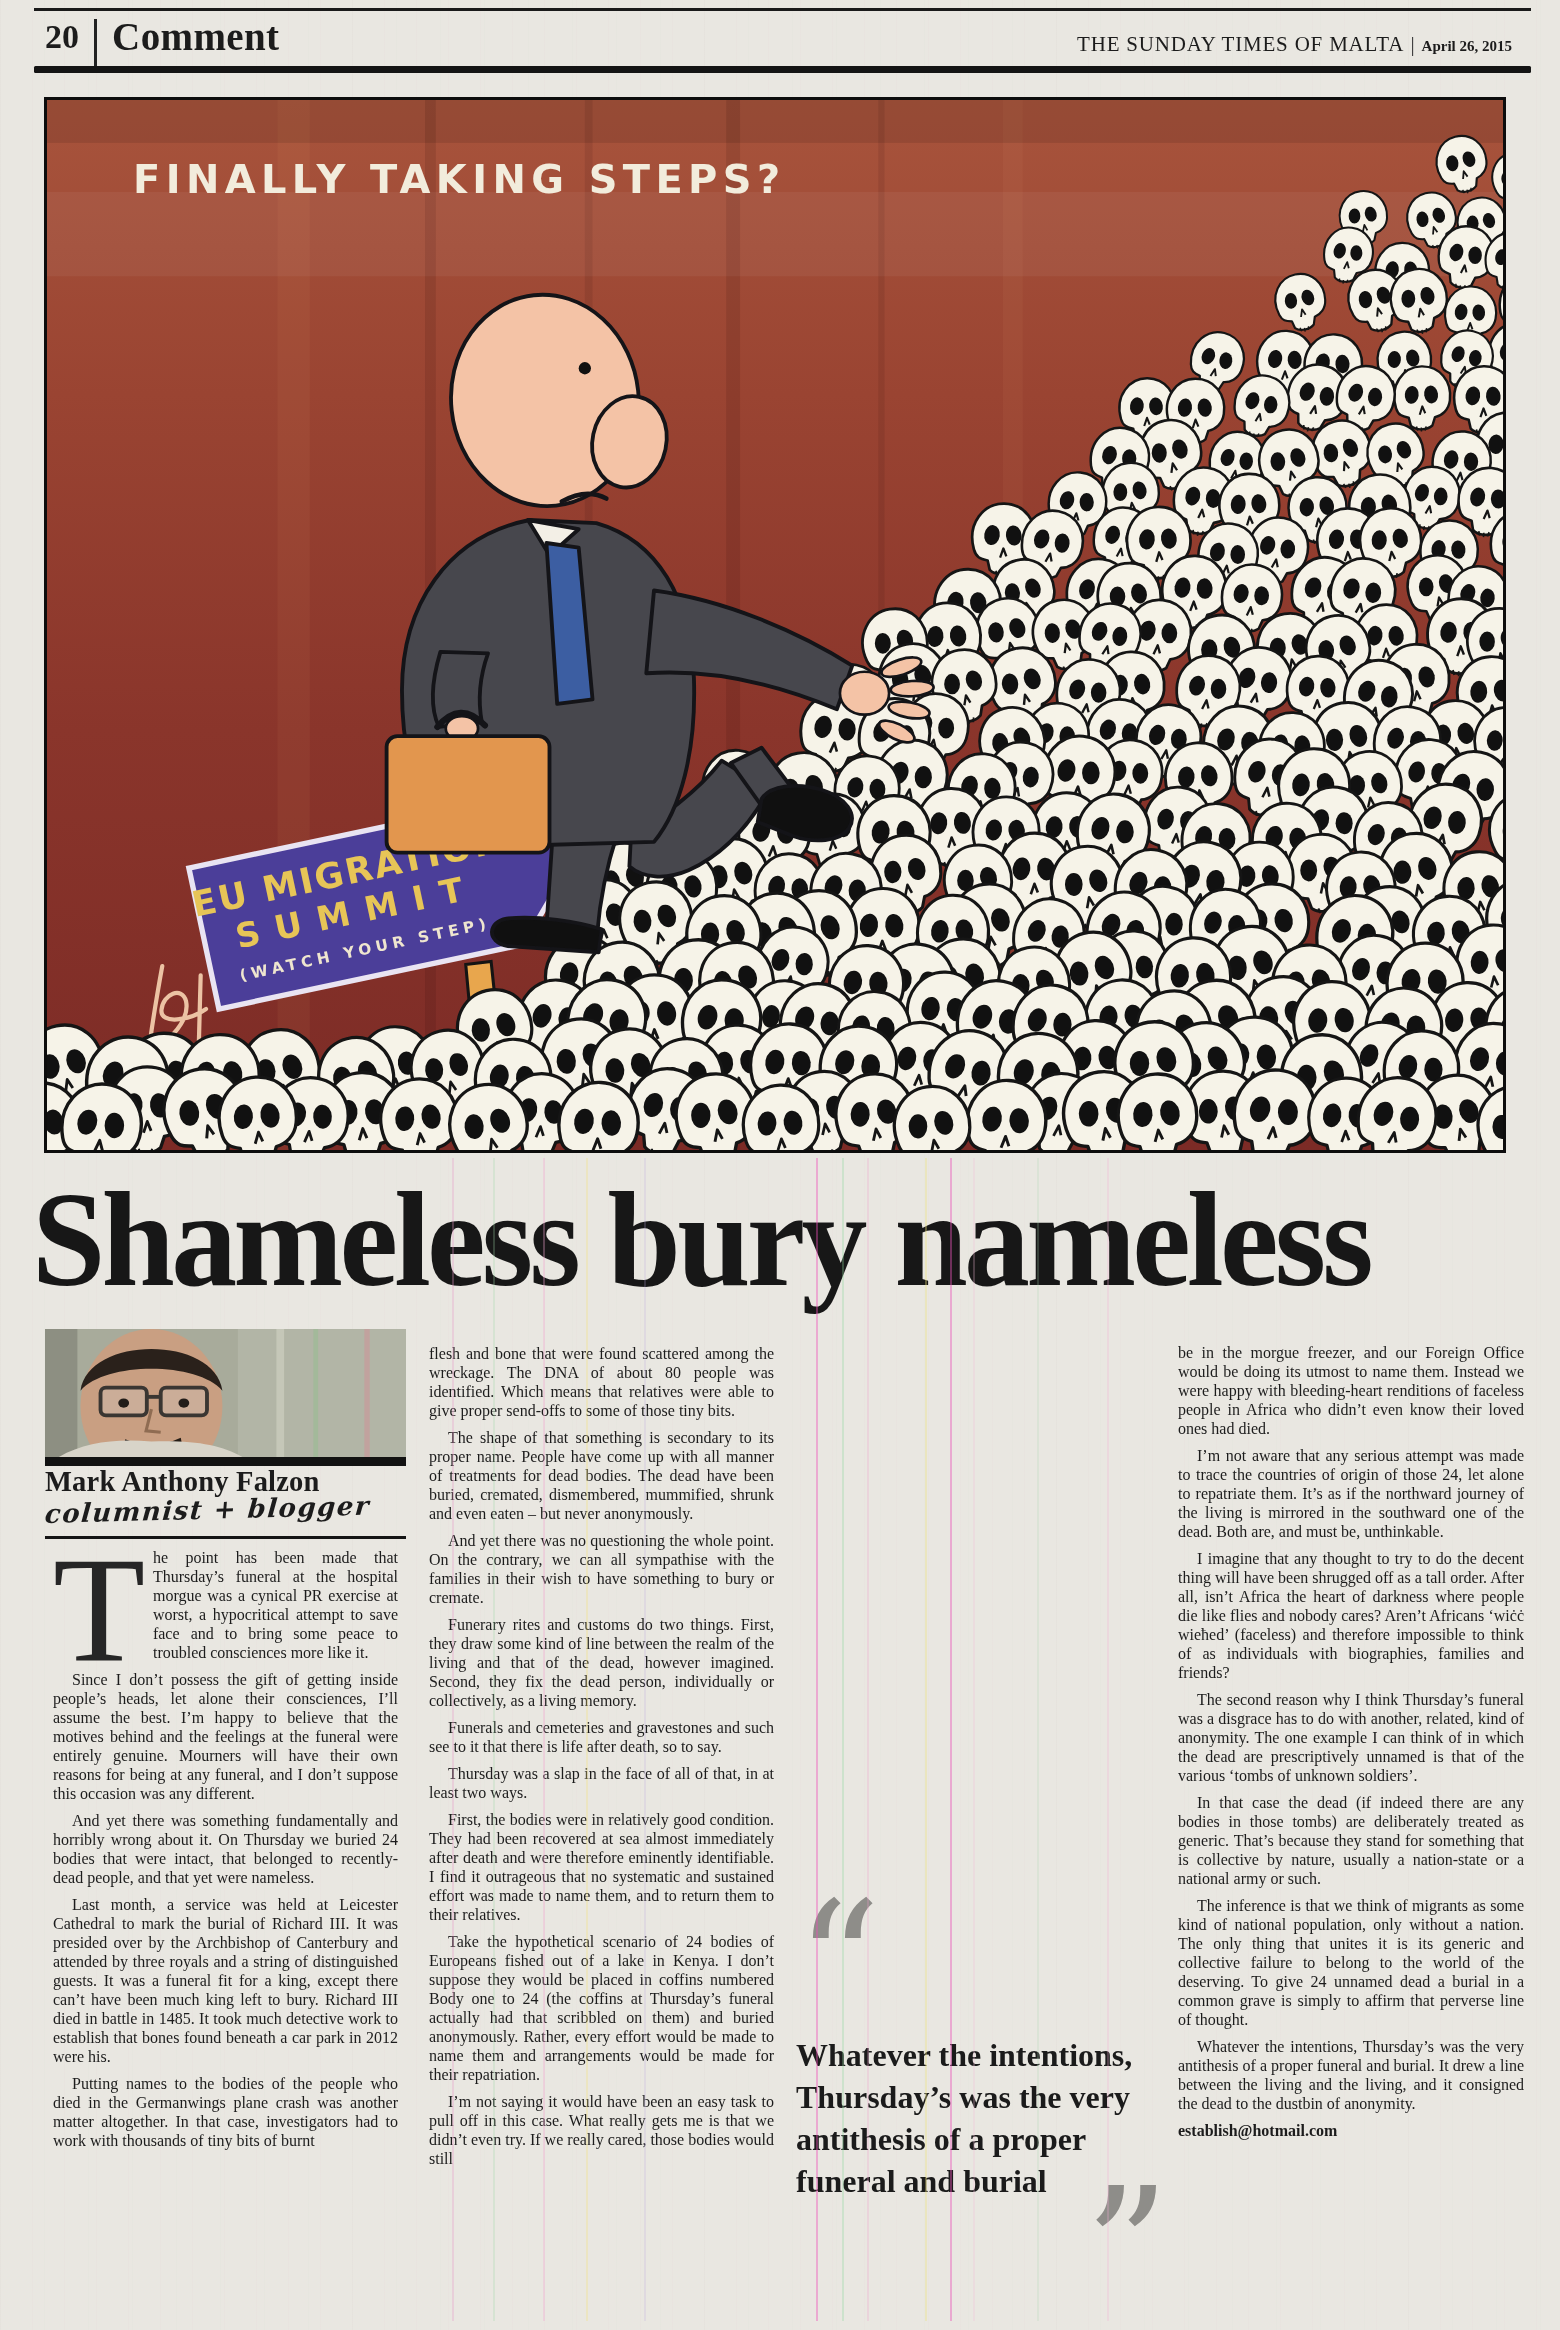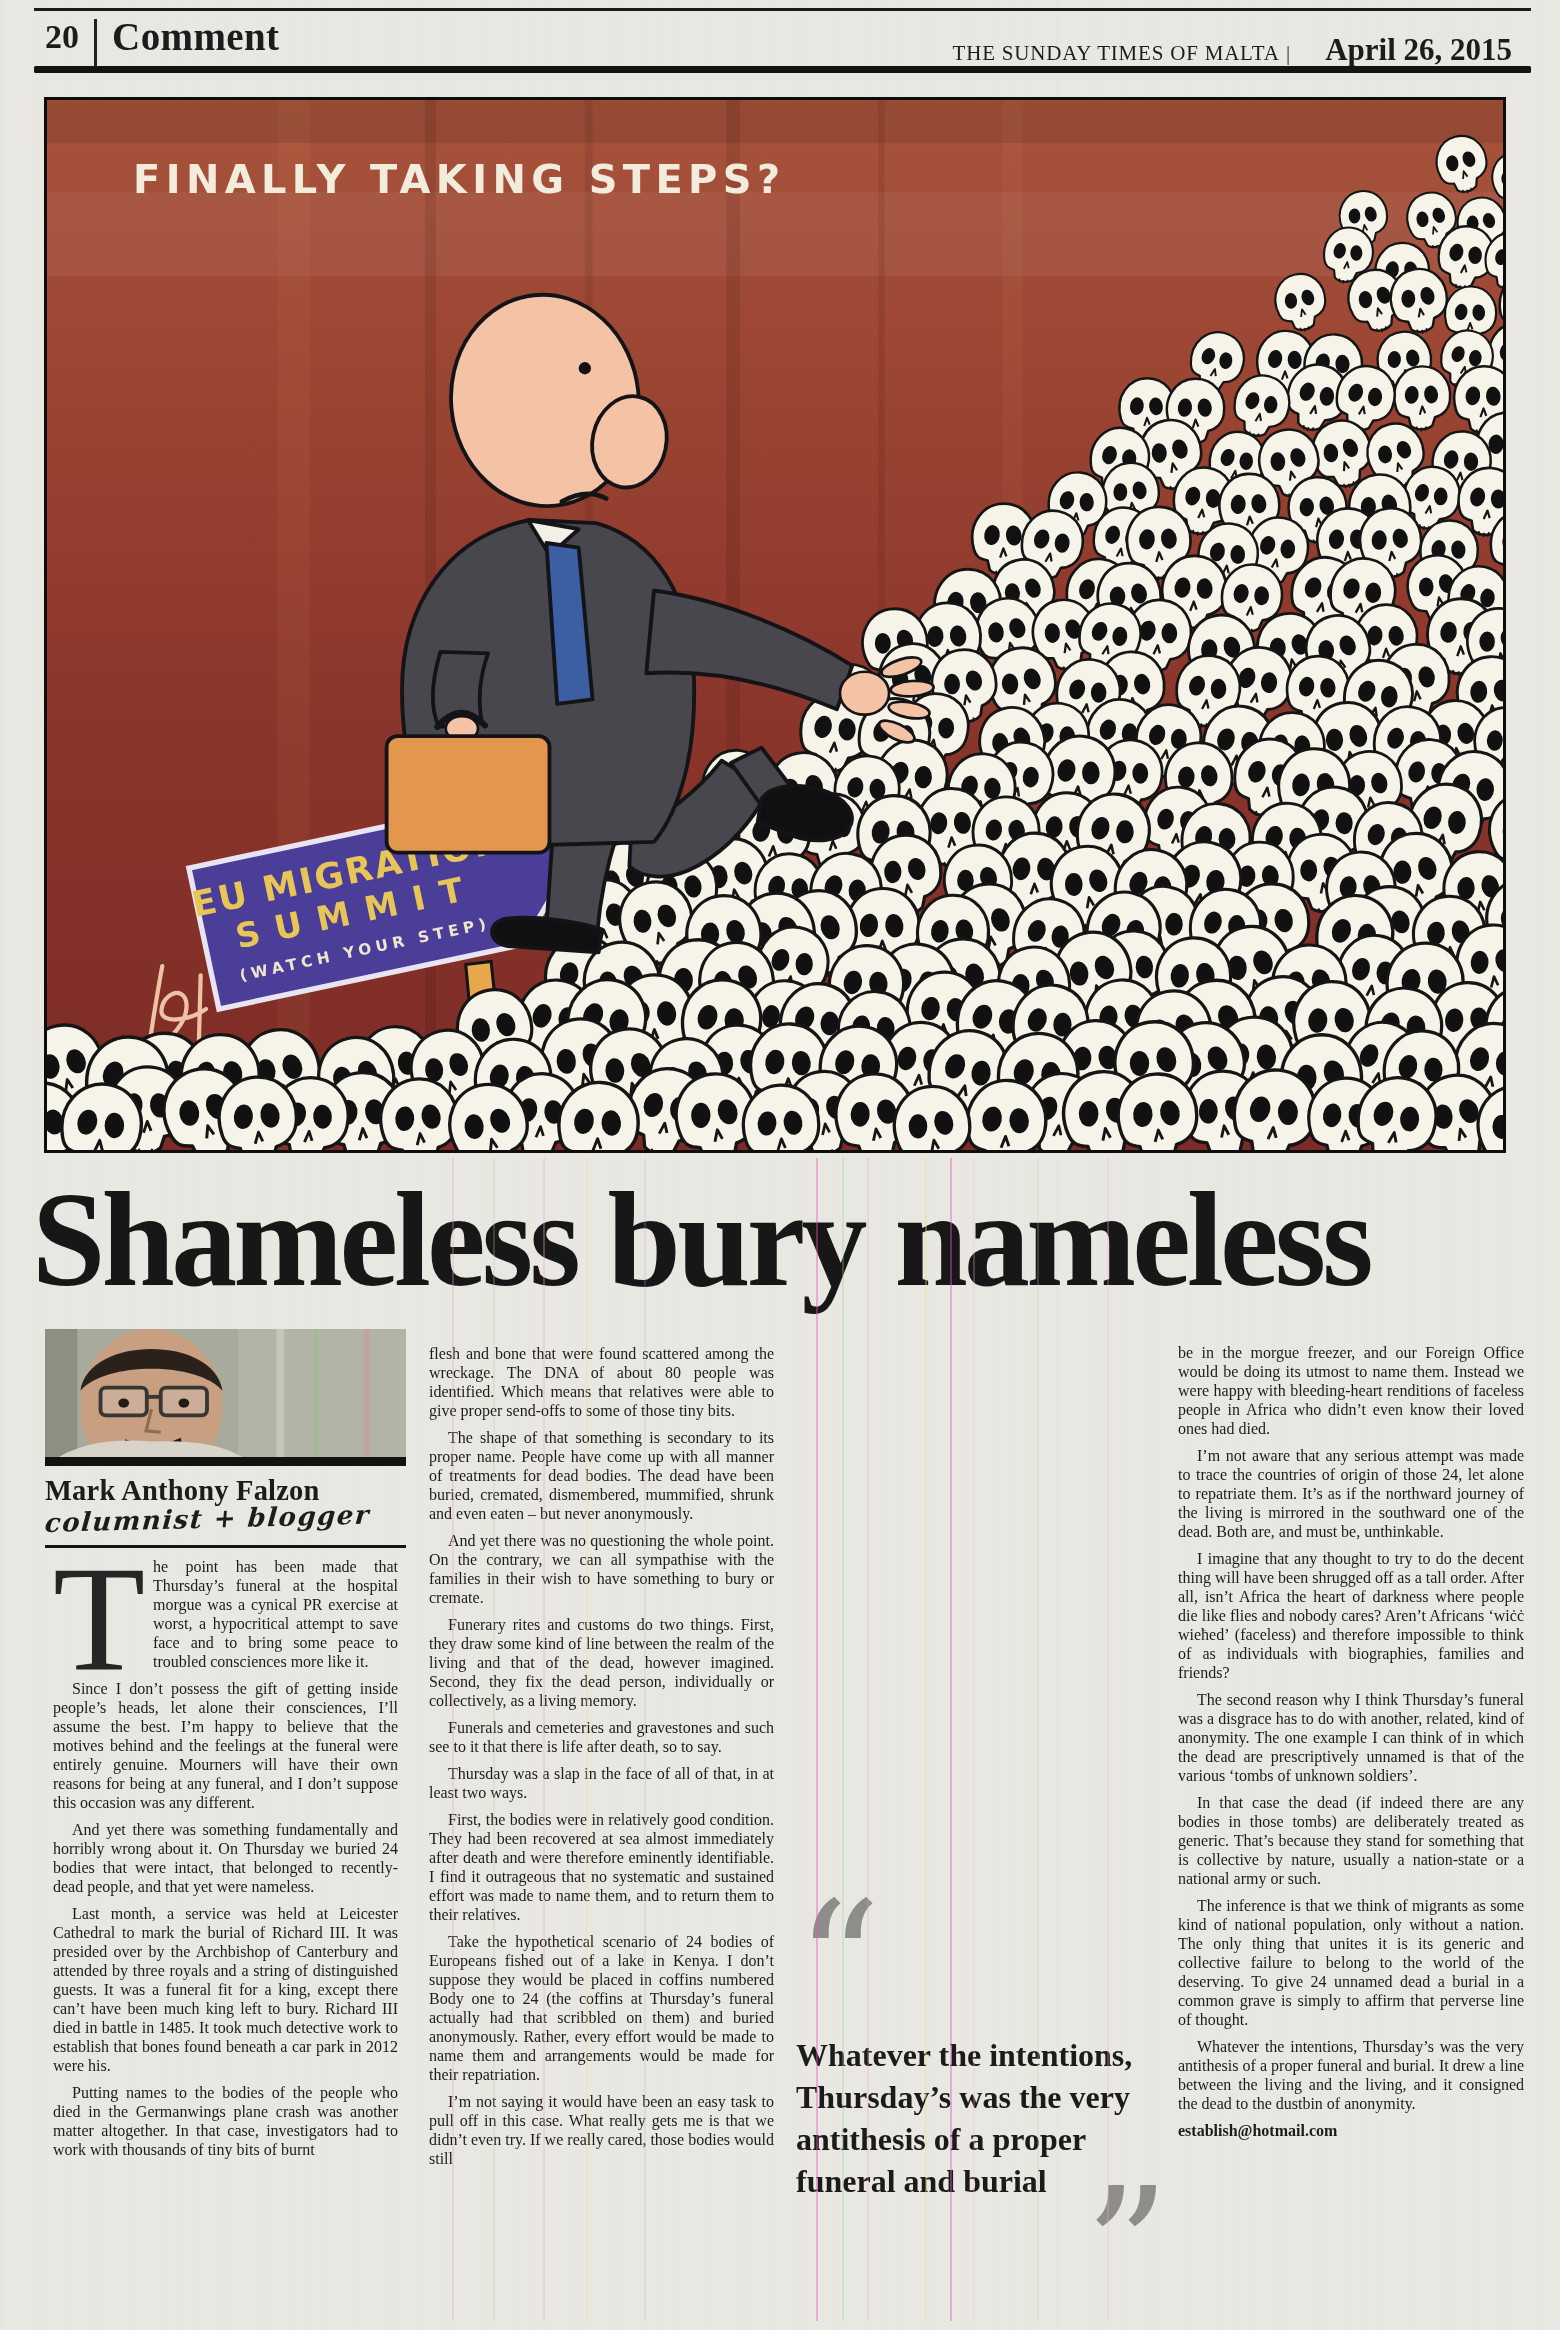--- a/index.html
+++ b/index.html
@@ -8,37 +8,37 @@
         background-image:
           repeating-linear-gradient(90deg, rgba(205,80,140,0.018) 0 1.5px, transparent 1.5px 32px),
           repeating-linear-gradient(90deg, rgba(90,180,110,0.016) 0 1.5px, transparent 1.5px 44px);}
   .rule-top{position:absolute;top:7.7px;left:34px;right:29px;height:3.1px;background:#1a1a1a;}
   .rule-header{position:absolute;top:66px;left:34px;right:29px;height:7px;background:#141414;border-radius:1.5px;}
   .header-left{position:absolute;top:17px;left:45px;display:flex;align-items:flex-start;gap:15.4px;}
   .pagenum{font-size:34px;font-weight:700;line-height:40px;}
   .vbar{width:2.3px;height:48px;background:#222;margin-top:1.5px;}
   .section-title{font-size:39px;font-weight:700;line-height:40px;letter-spacing:0.4px;}
   .header-right{position:absolute;top:32px;right:48px;font-size:21px;letter-spacing:0.8px;white-space:nowrap;}
-  .header-right .date{font-weight:700;font-size:31px;letter-spacing:0;margin-left:28px;}
+  .header-right .date{font-weight:700;font-size:15px;letter-spacing:0;}
   .header-right .sep{margin:0 6.2px;color:#333;}
   .cartoon{position:absolute;top:97px;left:44px;width:1462px;height:1056px;border:3.9px solid #0d0d0d;
            box-sizing:border-box;background:#8f3b2d;text-align:center;}
   .cartoon svg{display:block;width:100%;height:100%;}
   .headline{position:absolute;top:1161px;left:32px;width:1499px;white-space:nowrap;
             font-weight:700;font-size:136px;letter-spacing:-3.9px;word-spacing:1.5px;color:#171717;
             transform:scaleX(0.97);transform-origin:left center;}
   .col{position:absolute;width:361px;font-size:16px;line-height:19px;text-align:justify;}
   .col p{margin:8px;text-indent:19px;}
   .col p.noindent{text-indent:0;}
   #col1{left:45px;top:1329px;}
   #col2{left:421px;top:1336px;}
   #col4{left:1170px;top:1335px;width:362px;}
   .photo{width:361px;height:128px;display:block;}
   .photo-bar{width:361px;height:9.3px;background:#121212;}
-  .author-name{font-size:28.5px;font-weight:700;line-height:31px;margin-top:9px;letter-spacing:0.2px;}
+  .author-name{font-size:28.5px;font-weight:700;line-height:31px;margin-top:0;letter-spacing:0.2px;}
   .author-role{font-family:"DejaVu Serif",serif;font-style:italic;font-weight:700;font-size:26px;line-height:31px;
                margin-top:1.5px;letter-spacing:1.5px;transform:rotate(-1.5deg) skewX(-6deg);transform-origin:left center;}
   .role-rule{height:3.1px;background:#151515;margin-top:6.2px;margin-bottom:9.3px;}
   .dropcap{float:left;font-size:151px;line-height:113px;padding:4.6px 7.7px 0 0;color:#262626;}
   .pullquote{position:absolute;left:796px;top:1921px;width:364px;}
   .pq-open,.pq-close{font-family:"DejaVu Serif",serif;font-size:166px;line-height:85px;color:#8e8d89;letter-spacing:-9.3px;}
   .pq-close{text-align:right;margin-top:4.6px;}
   .pq-text{font-size:32px;line-height:42px;font-weight:700;color:#1b1b1b;margin-top:28px;text-align:left;}
   .email{font-weight:700;}
   .streak{position:absolute;top:1158px;bottom:9.3px;width:2.3px;}

